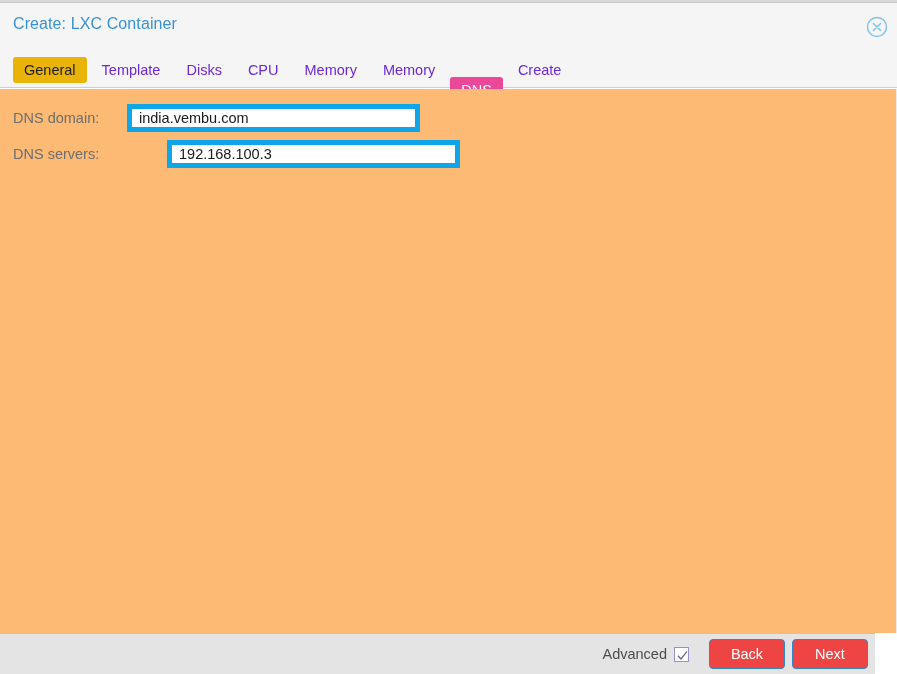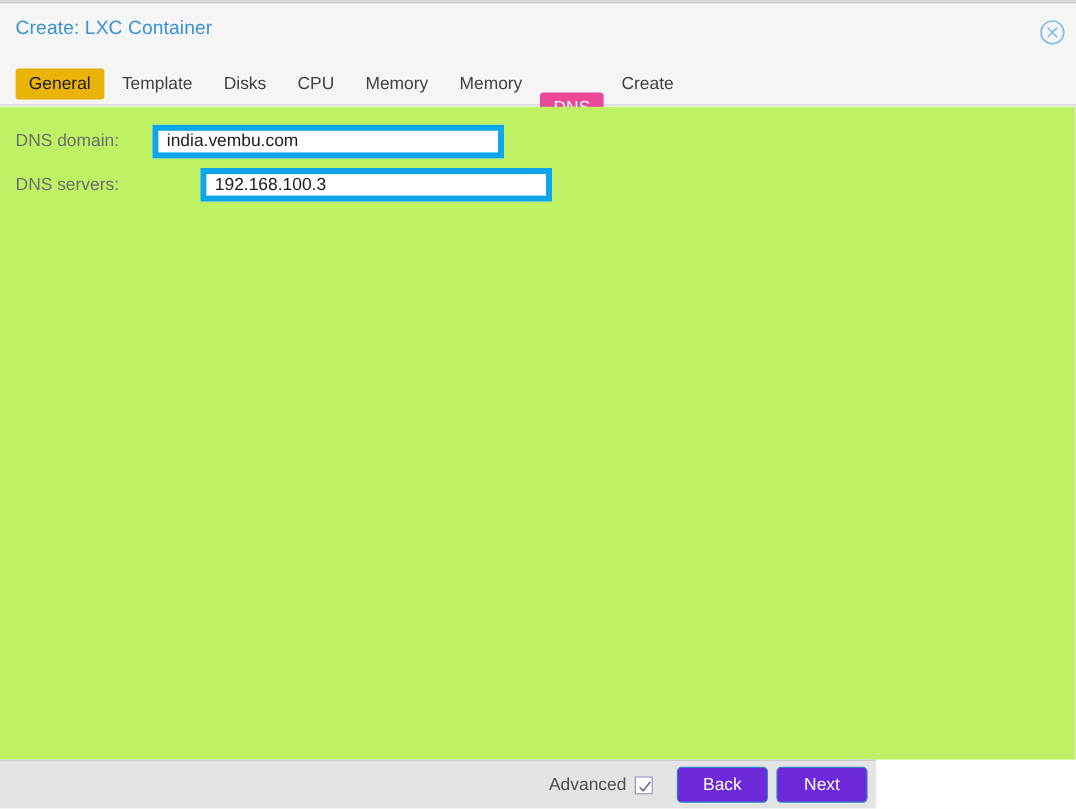--- a/index.html
+++ b/index.html
@@ -72,21 +72,21 @@
   .tabbar {
     position: absolute;
     left: 0;
     top: 52px;
     height: 30px;
     display: flex;
     align-items: center;
   }
   .tab {
     font-size: 14.5px;
-    color: #404040;
+    color: #6d28d9;
     padding: 5px 11px;
     margin-right: 4px;
     border-radius: 3px;
     white-space: nowrap;
     cursor: pointer;
     line-height: 16px;
   }
   .tab.visited {
     background: #eab308;
     color: #1c1c1c;
@@ -98,21 +98,21 @@
   }
   .tab:first-child { margin-left: 13px; }
 
   
   .body-area {
     position: absolute;
     left: 0;
     top: 89px;
     width: 897px;
     height: 544px;
-    background: #bef264;
+    background: #fdba74;
     border-right: 1px solid #eaeaea;
     box-sizing: border-box;
   }
 
   .form-row {
     position: absolute;
     left: 0;
     height: 30px;
     display: flex;
     align-items: center;
@@ -140,21 +140,21 @@
     padding: 0 7px;
     outline: none;
     border-radius: 0;
   }
 
   
   .footer {
     position: absolute;
     left: 0;
     top: 633px;
-    width: 730px;
+    width: 875px;
     height: 41px;
     background: #e4e4e4;
     border-top: 1px solid #c3c3c3;
     box-sizing: border-box;
     display: flex;
     align-items: center;
     justify-content: flex-end;
     padding-right: 7px;
   }
   .advanced-label {
@@ -173,21 +173,21 @@
     position: relative;
     cursor: pointer;
     line-height: 0;
   }
   .advanced-box svg { position: absolute; left: 1px; top: 1px; }
 
   .btn {
     font-family: "Liberation Sans", sans-serif;
     font-size: 14.5px;
     color: #ffffff;
-    background: #6d28d9;
+    background: #ef4444;
     border: 1px solid #3188c7;
     border-radius: 4px;
     height: 30px;
     min-width: 76px;
     padding: 0 14px;
     margin-left: 7px;
     cursor: pointer;
     line-height: 28px;
     text-align: center;
   }

